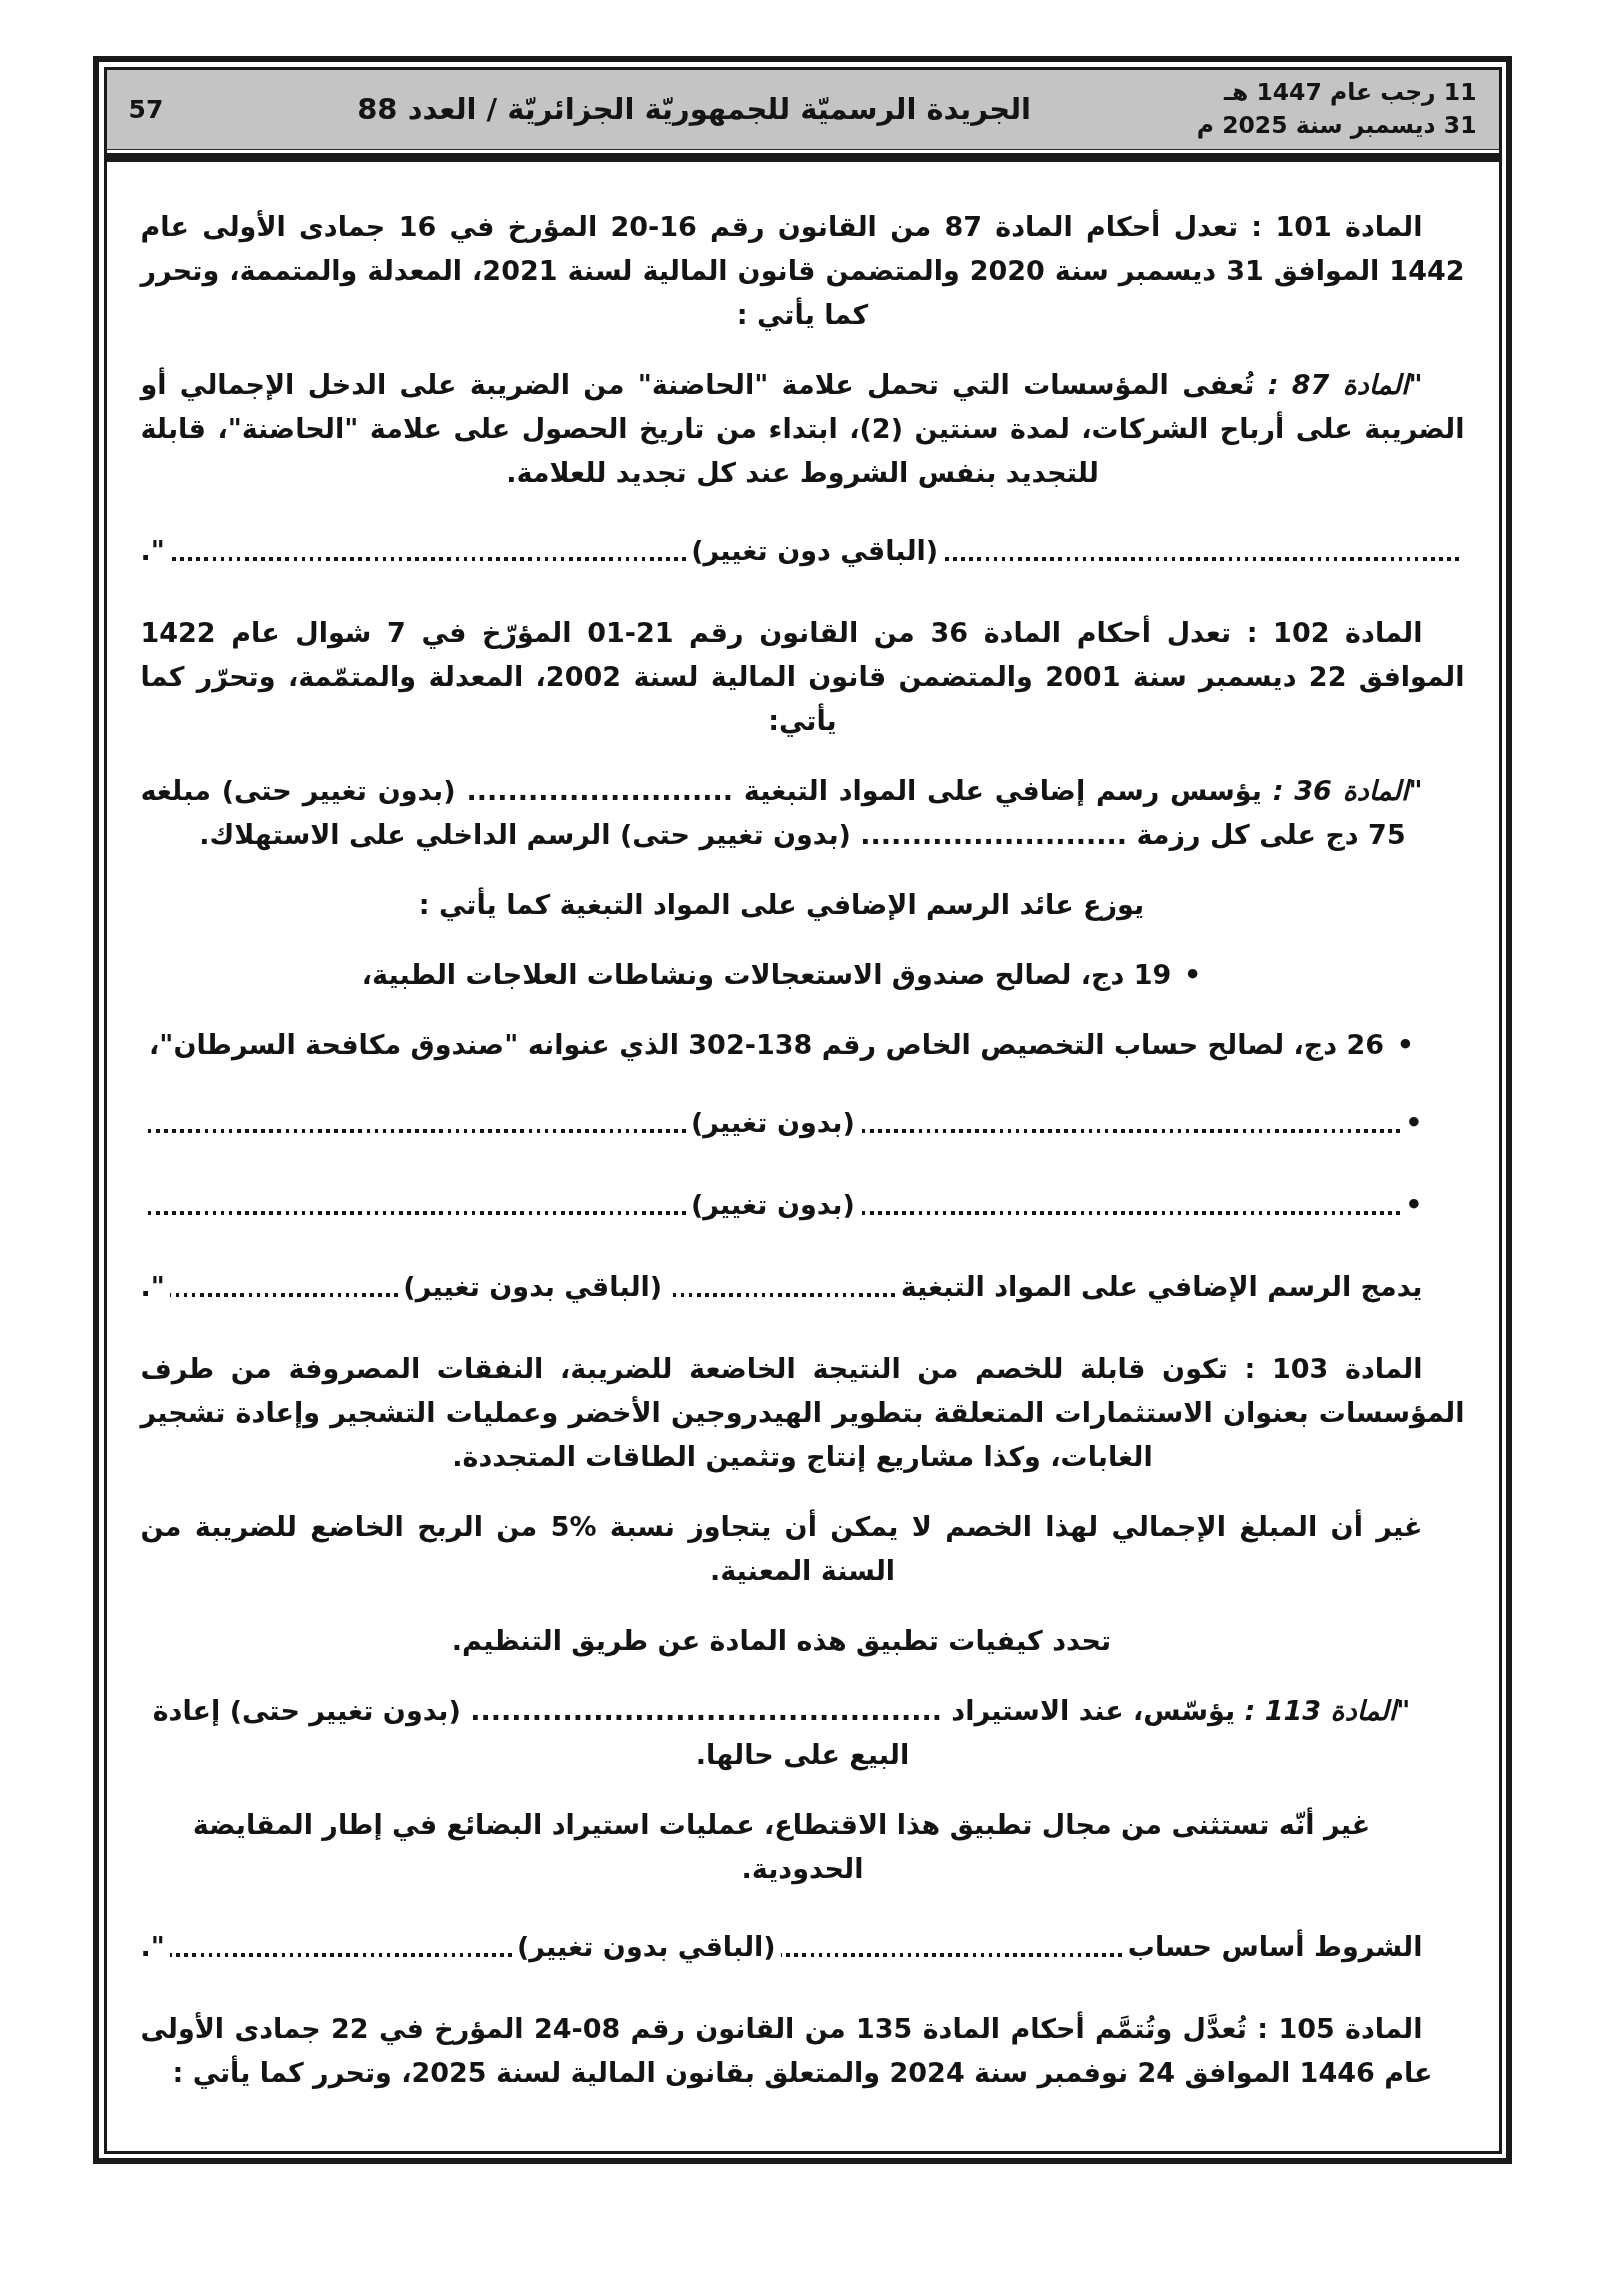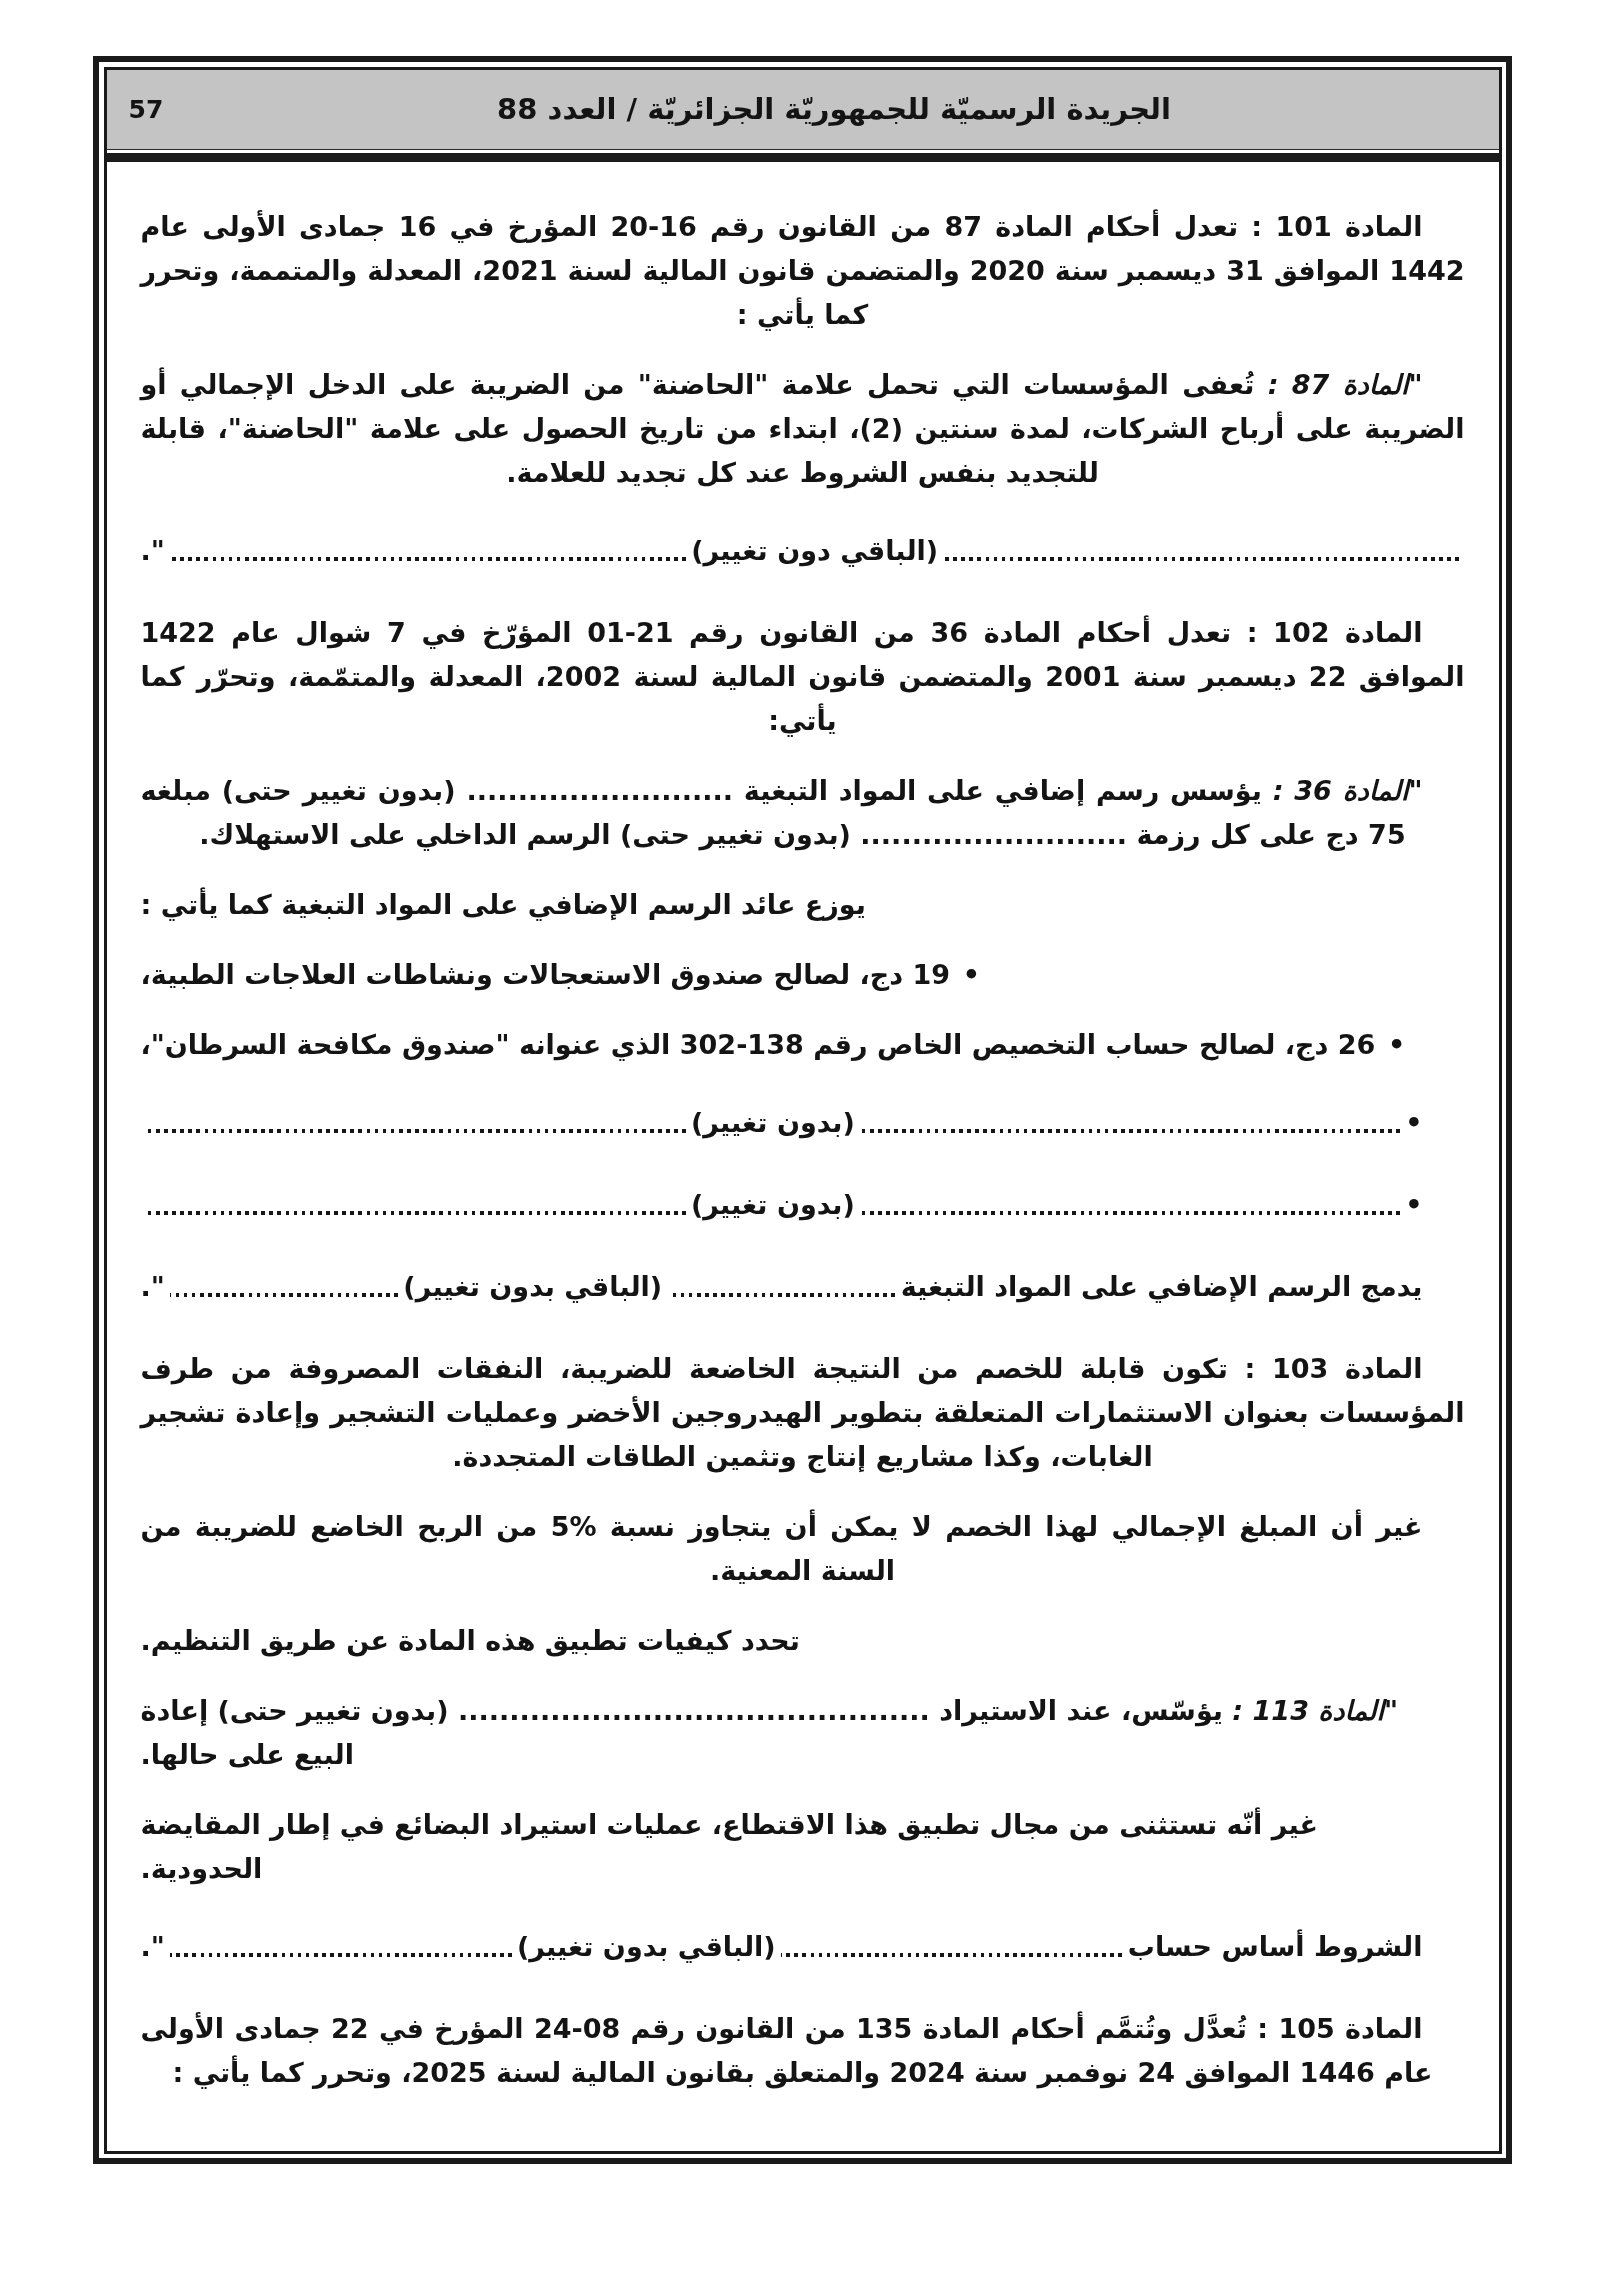--- a/index.html
+++ b/index.html
@@ -25,21 +25,21 @@
   .hdr-dates{font-size:23.5px;line-height:33px;text-align:right;white-space:nowrap;}
   .hdr-title{flex:1;text-align:center;font-size:29px;padding:0 18px;}
   .hdr-pnum{font-size:25px;min-width:63px;text-align:left;}
   .rule{height:9px;background:#1b1b1b;margin-top:3.6px;flex:none;}
   .bodytext{
     flex:1;padding:27px 34px 0 34px;direction:rtl;
     font-size:27px;line-height:44px;font-weight:bold;overflow:hidden;
   }
   .p{margin:16px 0 26px 0;}
   .just{text-align:justify;text-align-last:center;text-indent:42px;}
-  .right{text-align:left;text-indent:42px;}
+  .right{text-align:center;text-indent:42px;}
   .pref-strong{font-weight:bold;}
   .pref-em{font-style:italic;}
   .bullet{margin-left:12.7px;}
   .dotline{
     display:flex;align-items:flex-end;direction:rtl;
     margin:34px 0 38px 0;
   }
   .dotline.indented{padding-right:42px;}
   .leader{
     flex:1;height:4.5px;margin:0 5.4px 11.8px 5.4px;align-self:flex-end;
@@ -50,20 +50,24 @@
   .dot-lead{white-space:nowrap;}
   .dot-tail{white-space:nowrap;}
 </style>
 </head>
 <body>
 
 <div class="frame">
   <div class="frame-in">
 
     <div class="hdr">
+      <div class="hdr-dates">
+        <div>11 رجب عام 1447 هـ</div>
+        <div>31 ديسمبر سنة 2025 م</div>
+      </div>
       <div class="hdr-title">الجريدة الرسميّة للجمهوريّة الجزائريّة / العدد 88</div>
       <div class="hdr-pnum">57</div>
     </div>
     <div class="rule"></div>
 
     <div class="bodytext">
 
       <div class="p just"><span class="pref-strong">المادة 101 : </span><span>تعدل أحكام المادة 87 من القانون رقم 16-20 المؤرخ في 16 جمادى الأولى عام 1442 الموافق 31 ديسمبر سنة 2020 والمتضمن قانون المالية لسنة 2021، المعدلة والمتممة، وتحرر كما يأتي :</span></div>
 
       <div class="p just"><span class="pref-em">"المادة 87 : </span><span>تُعفى المؤسسات التي تحمل علامة "الحاضنة" من الضريبة على الدخل الإجمالي أو الضريبة على أرباح الشركات، لمدة سنتين (2)، ابتداء من تاريخ الحصول على علامة "الحاضنة"، قابلة للتجديد بنفس الشروط عند كل تجديد للعلامة.</span></div>

